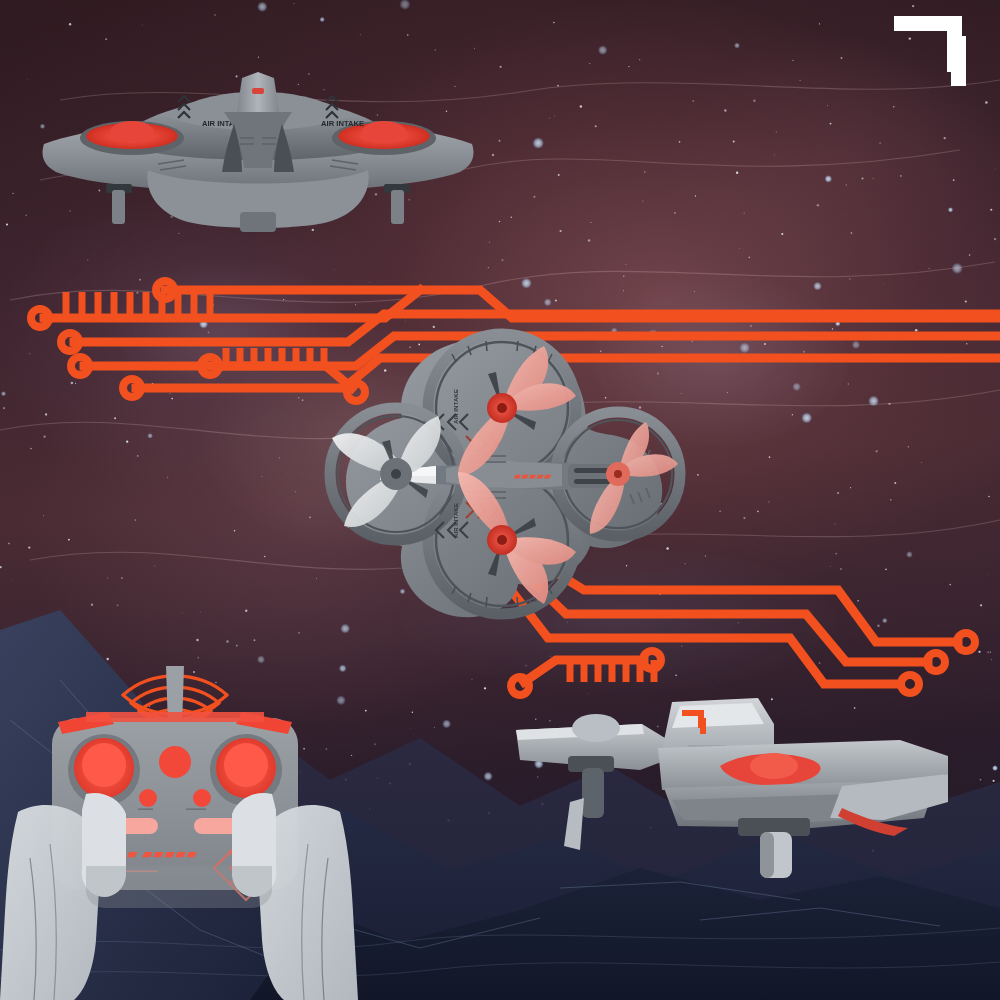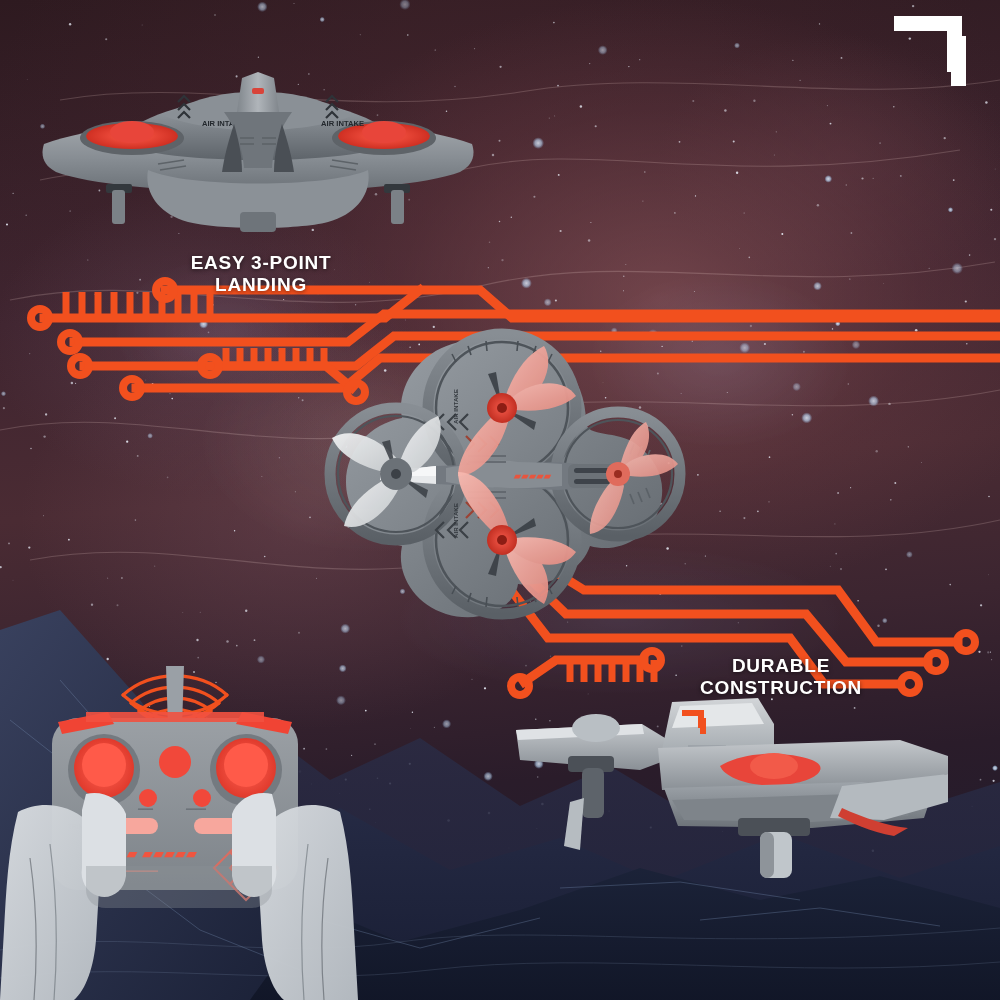--- a/index.html
+++ b/index.html
@@ -1041,18 +1041,14 @@
       <path d="M282 194 C266 190 248 198 242 214 L242 276 C244 292 258 300 270 296
                C282 292 288 280 286 268 L286 210 Z" fill="#dce0e4"></path>
       <path d="M338 258 C332 300 330 350 334 400" fill="none" stroke="#4a5158" stroke-width="1.2" opacity=".55"></path>
       <path d="M318 244 C312 290 310 348 314 400" fill="none" stroke="#4a5158" stroke-width="1.2" opacity=".45"></path>
 
       <path d="M96 266 L282 266 L282 290 C282 300 272 308 262 308 L116 308
                C104 308 96 300 96 290 Z" fill="#8b9197" opacity=".35"></path>
     </g>
   </svg>
 
-  <div class="label" id="label-landing">EASY 3-POINT
-LANDING</div>
-  <div class="label" id="label-durable">DURABLE
-CONSTRUCTION</div>
 
 </div>
 
 </body></html>

